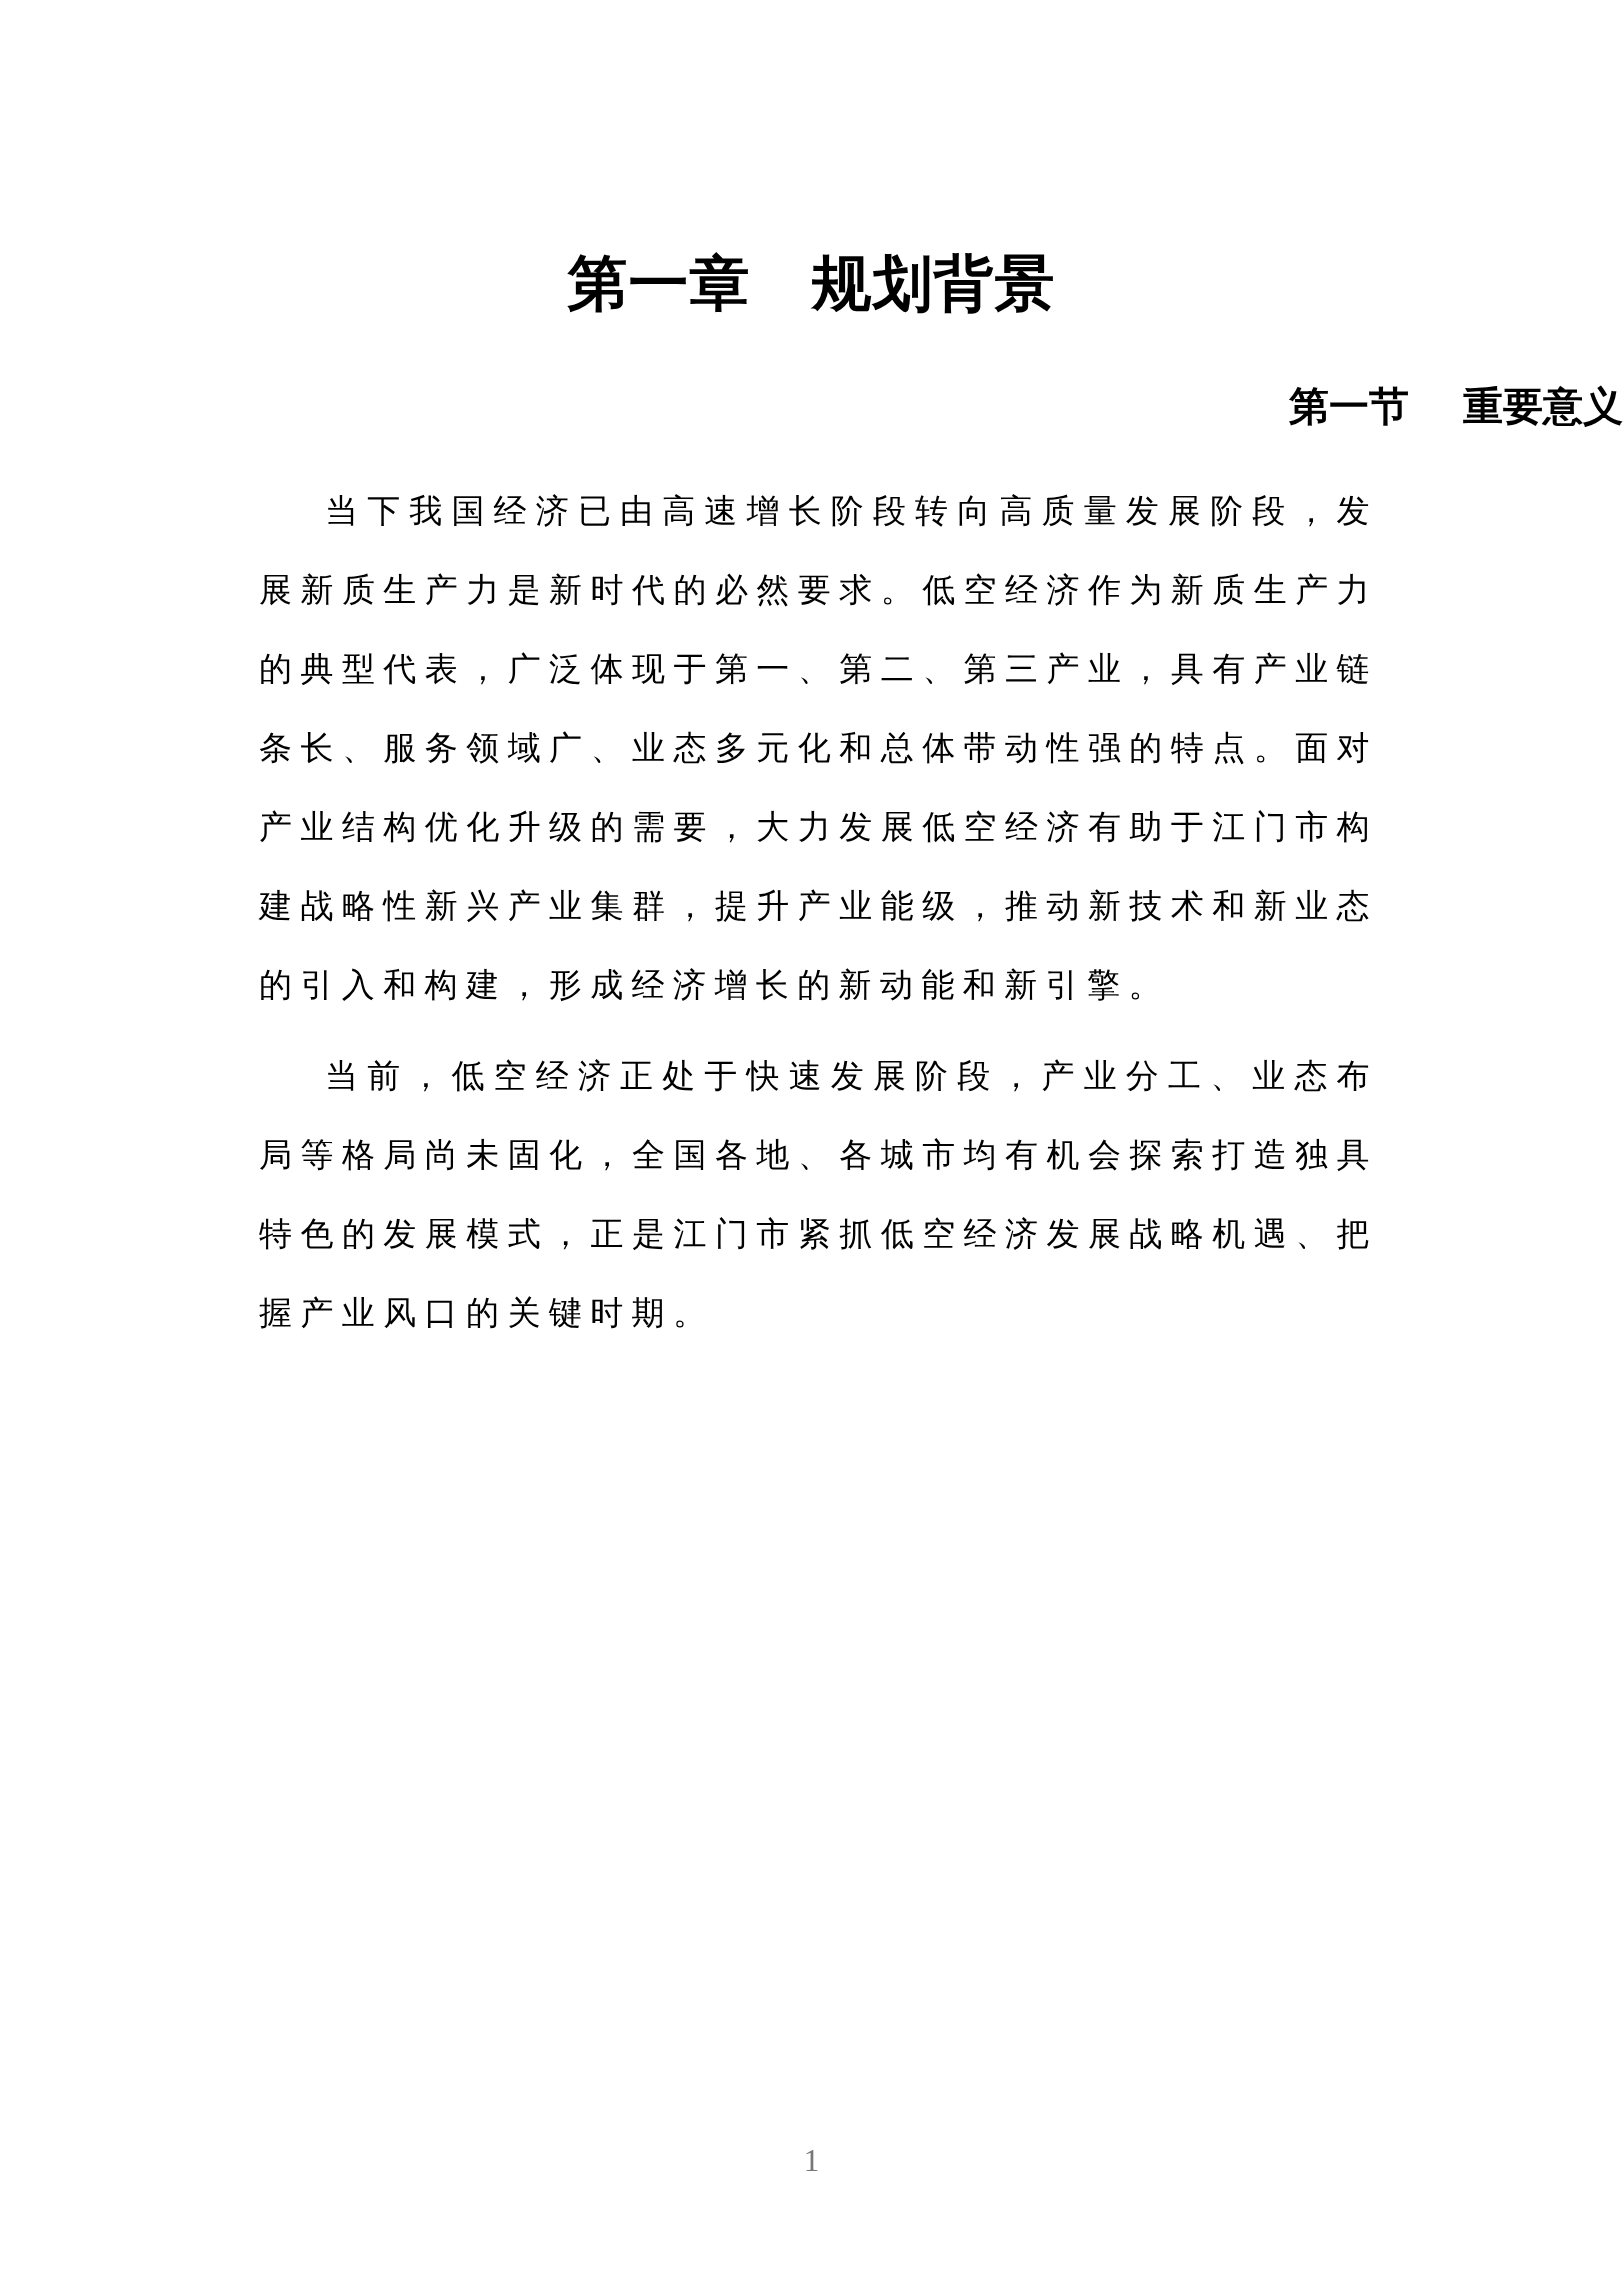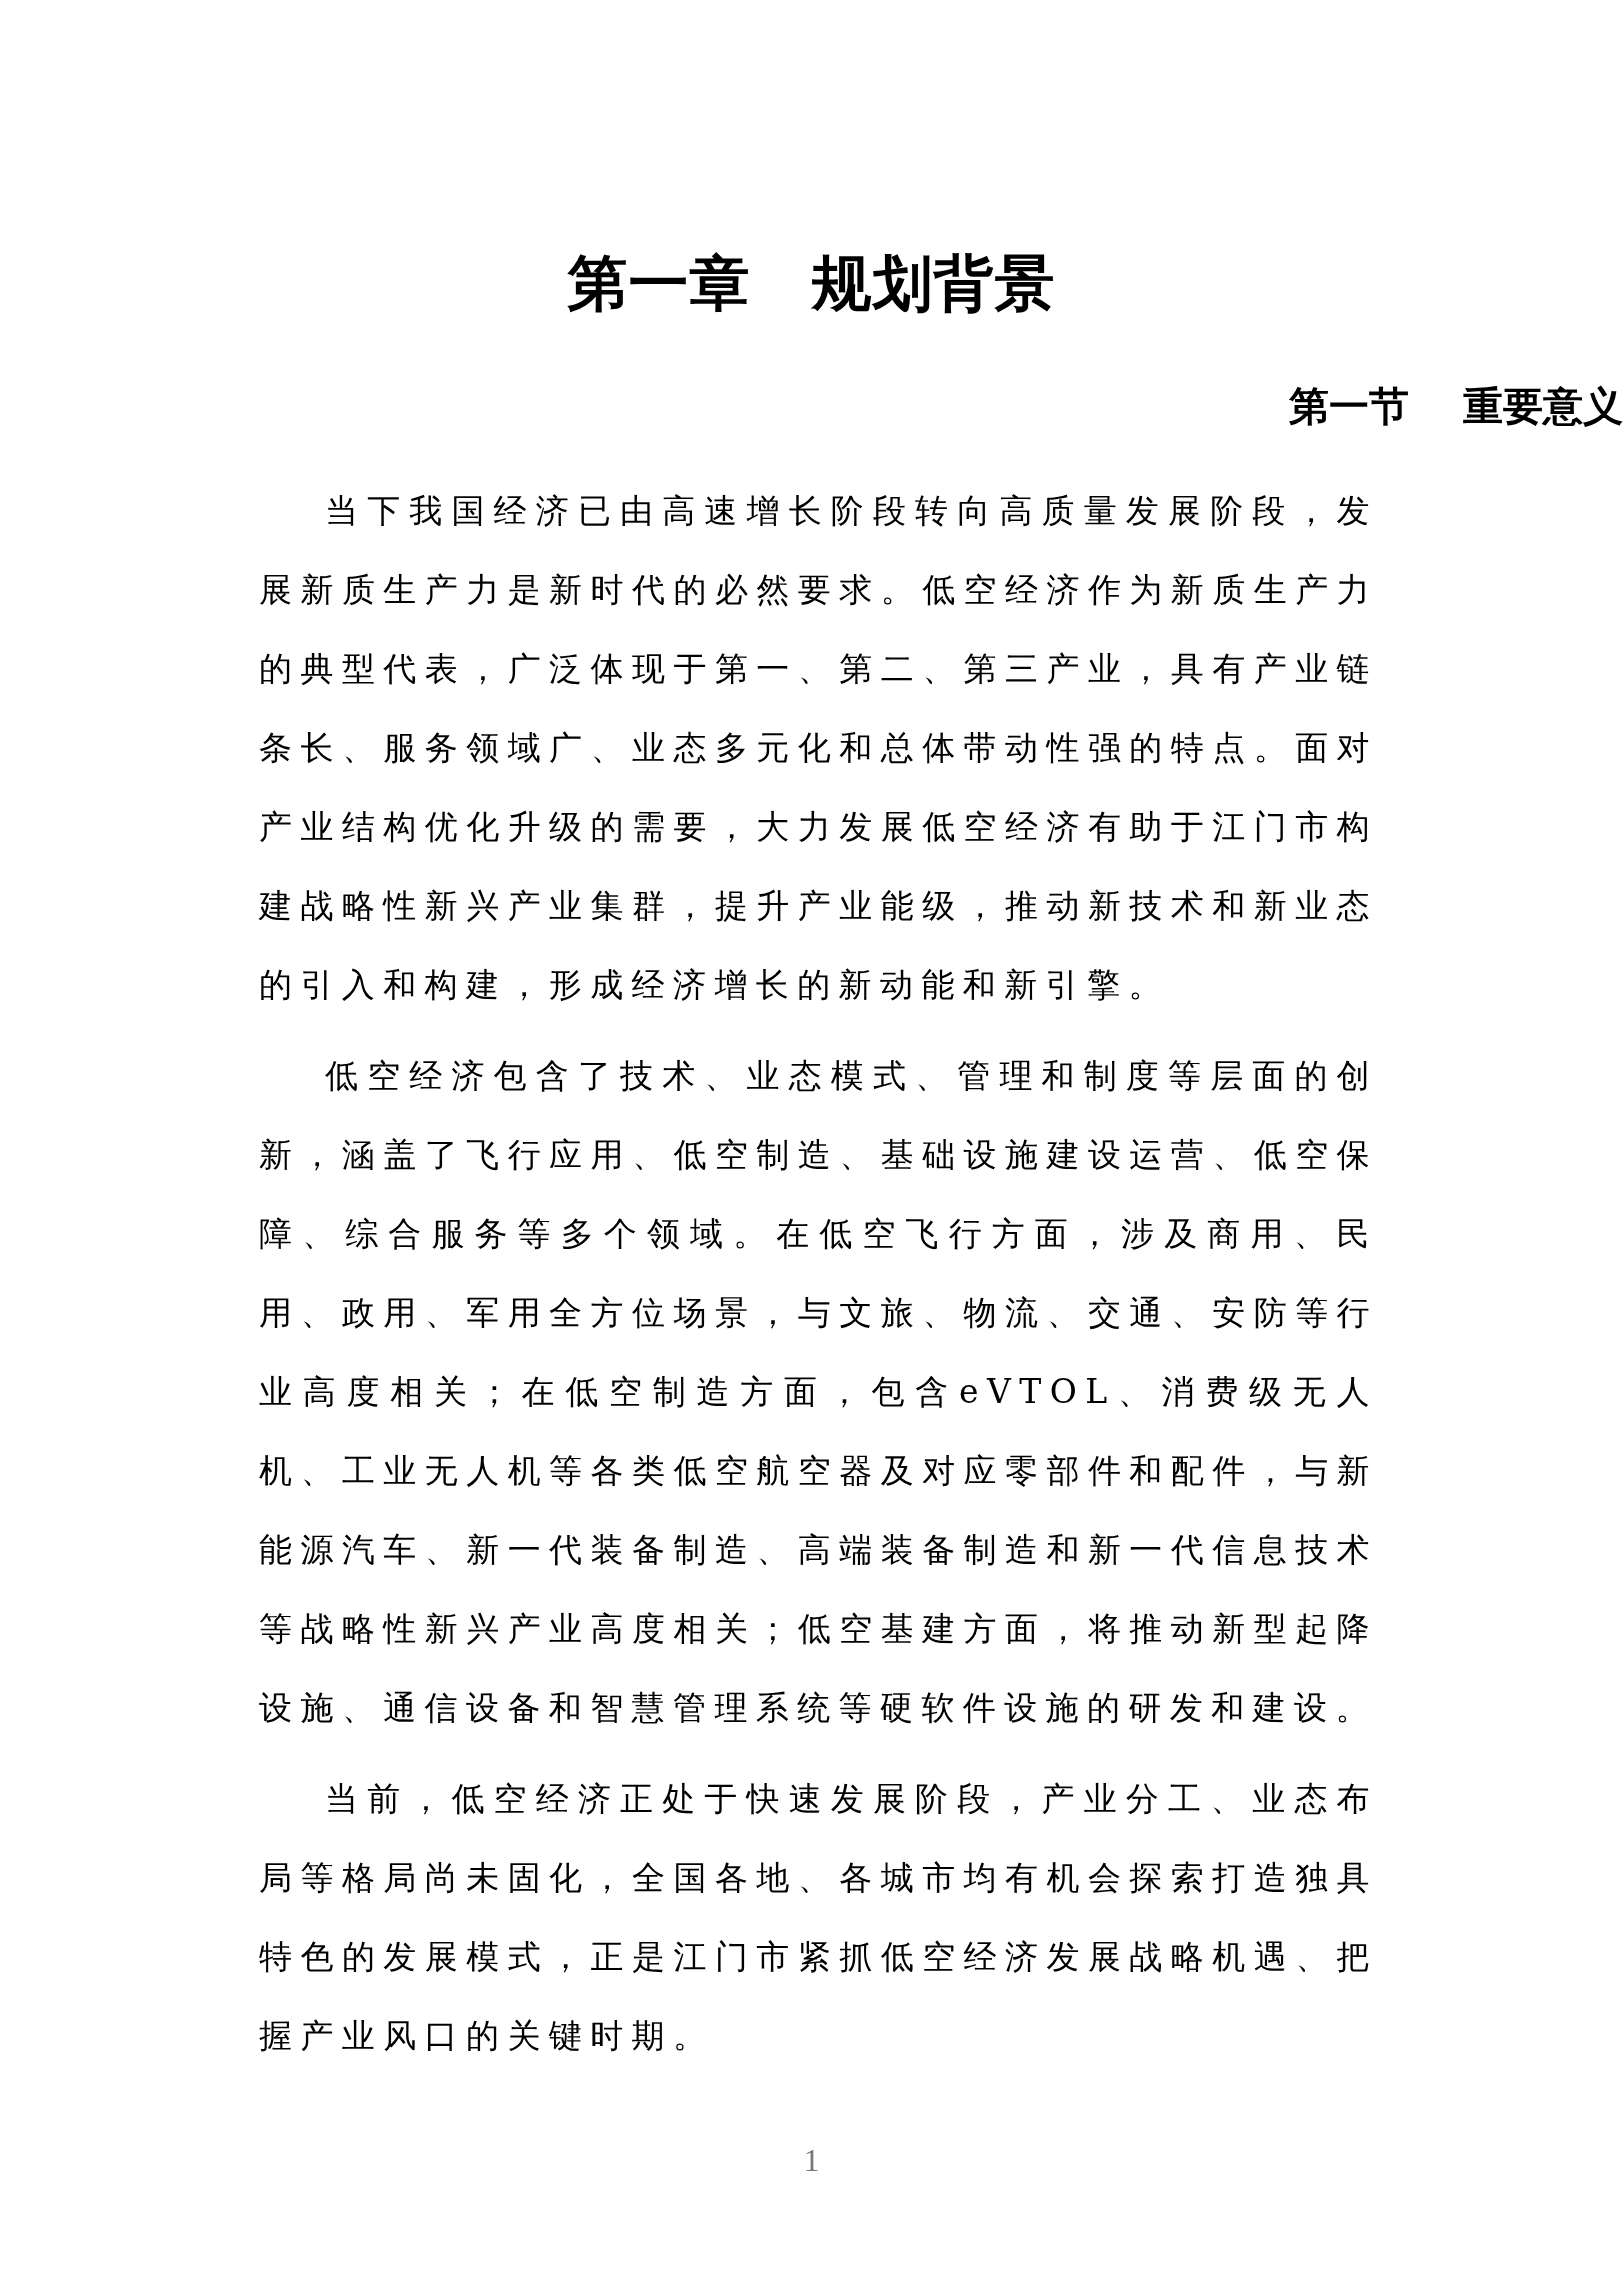--- a/index.html
+++ b/index.html
@@ -77,20 +77,19 @@
 <body>
 
 <div class="page">
 
   <h1 class="chapter-title">第一章　规划背景</h1>
 
   <h2 class="section-title">第一节　 重要意义</h2>
 
   <div class="body-text">
     <p class="para">当下我国经济已由高速增长阶段转向高质量发展阶段，发展新质生产力是新时代的必然要求。低空经济作为新质生产力的典型代表，广泛体现于第一、第二、第三产业，具有产业链条长、服务领域广、业态多元化和总体带动性强的特点。面对产业结构优化升级的需要，大力发展低空经济有助于江门市构建战略性新兴产业集群，提升产业能级，推动新技术和新业态的引入和构建，形成经济增长的新动能和新引擎。</p>
-    <p class="para">低空经济包含了技术、业态模式、管理和制度等层面的创新，涵盖了飞行应用、低空制造、基础设施建设运营、低空保障、综合服务等多个领域。在低空飞行方面，涉及商用、民用、政用、军用全方位场景，与文旅、物流、交通、安防等行业高度相关；在低空制造方面，包含eVTOL、消费级无人机、工业无人机等各类低空航空器及对应零部件和配件，与新能源汽车、新一代装备制造、高端装备制造和新一代信息技术等战略性新兴产业高度相关；低空基建方面，将推动新型起降设施、通信设备和智慧管理系统等硬软件设施的研发和建设。</p>
     <p class="para">当前，低空经济正处于快速发展阶段，产业分工、业态布局等格局尚未固化，全国各地、各城市均有机会探索打造独具特色的发展模式，正是江门市紧抓低空经济发展战略机遇、把握产业风口的关键时期。</p>
   </div>
 
   <div class="page-number">1</div>
 
 </div>
 
 
 </body></html>

